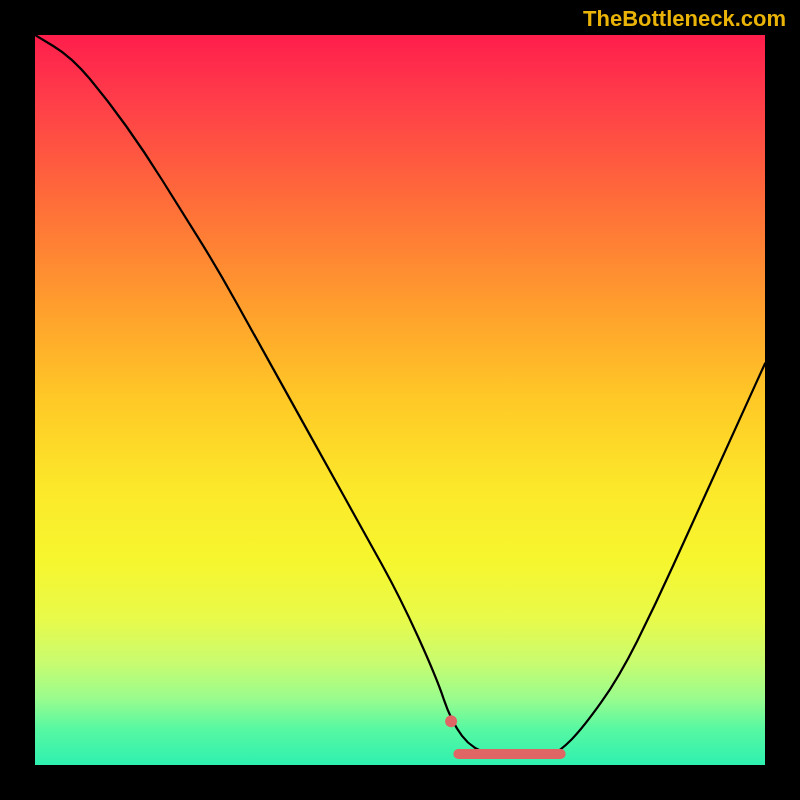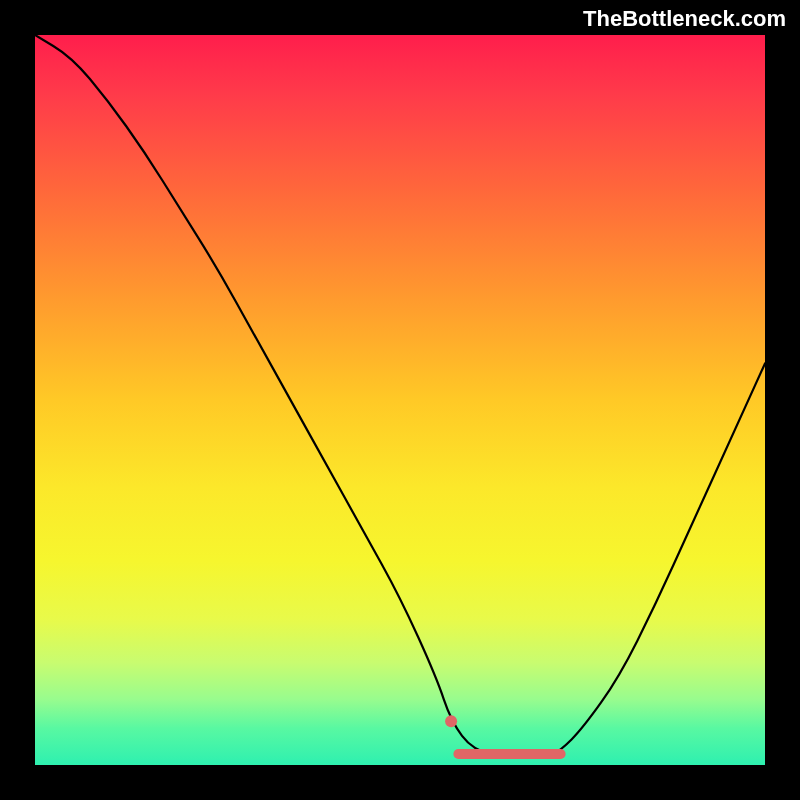--- a/index.html
+++ b/index.html
@@ -8,21 +8,21 @@
     height: 800px;
     background: #000;
     position: relative;
     font-family: Arial, sans-serif;
     overflow: hidden;
   }
   .watermark {
     position: absolute;
     top: 6px;
     right: 14px;
-    color: #ffffff;
+    color: #eab308;
     font-size: 22px;
     font-weight: bold;
     z-index: 5;
   }
   .plot-area {
     position: absolute;
     left: 35px;
     top: 35px;
     width: 730px;
     height: 730px;

